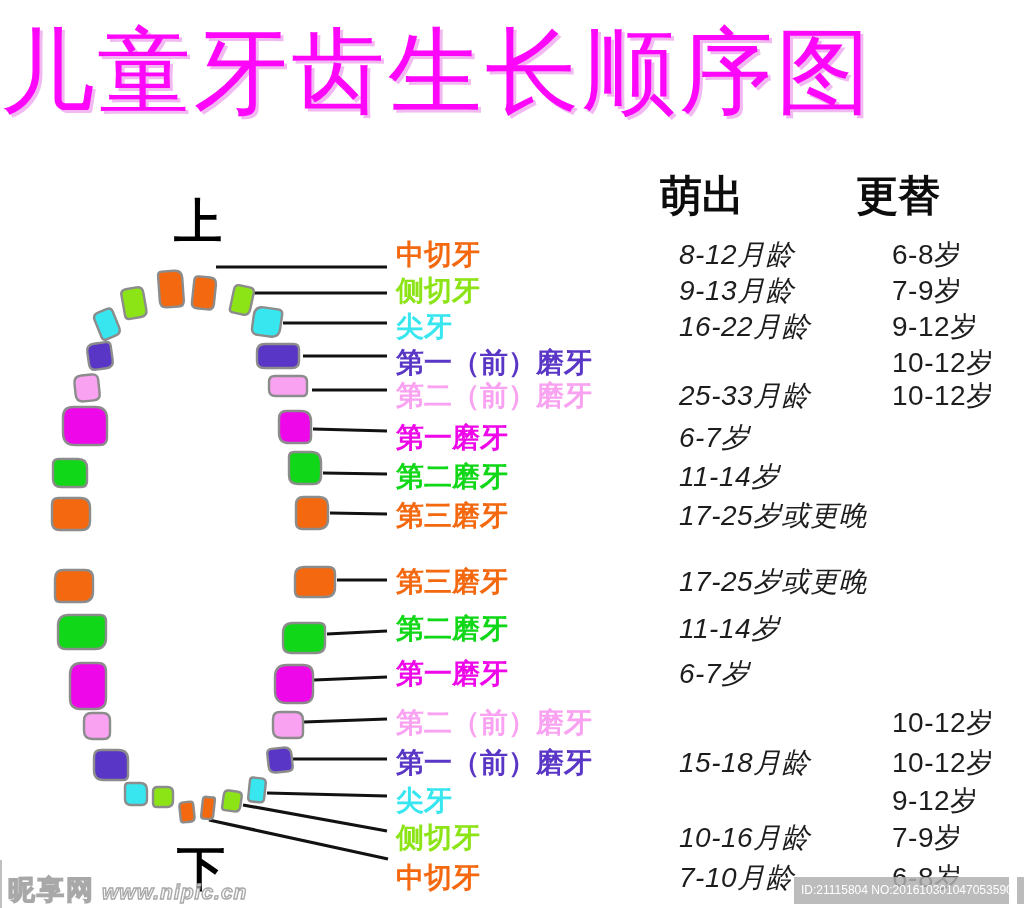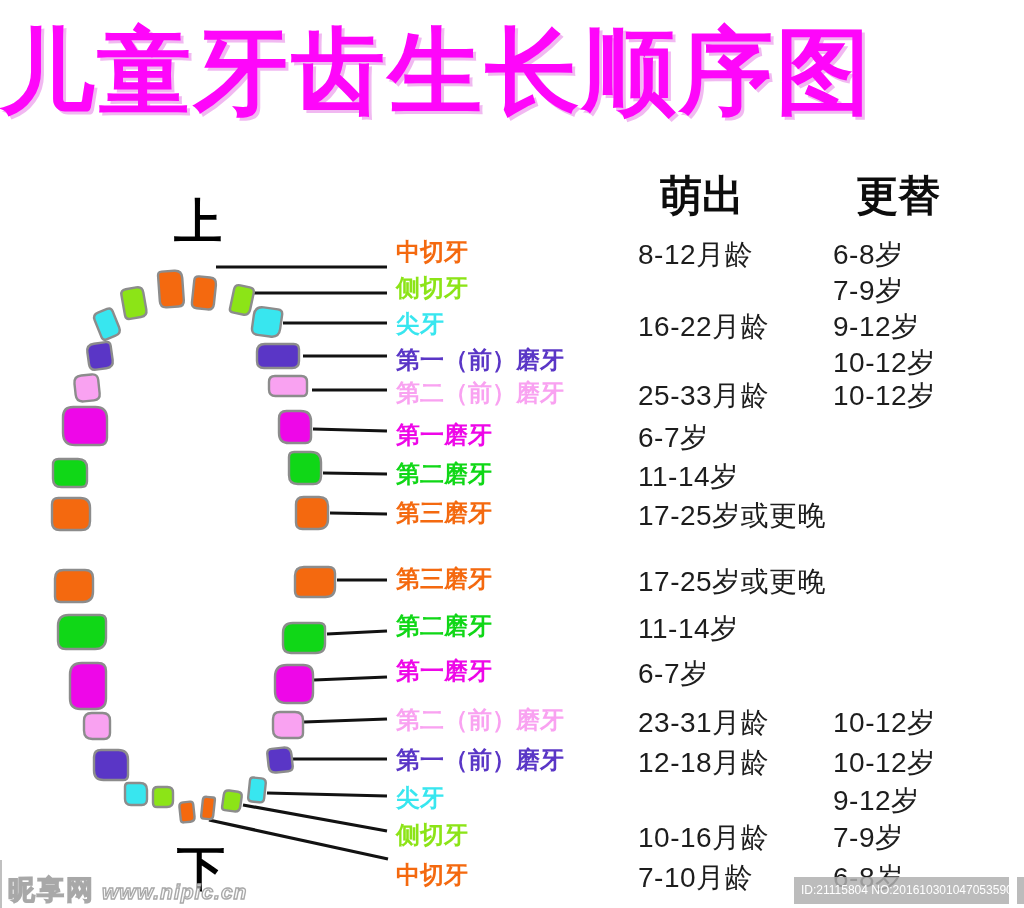--- a/index.html
+++ b/index.html
@@ -2,43 +2,43 @@
 <html><head>
 <meta charset="utf-8">
 <style>
   html,body{margin:0;padding:0;background:#fff;}
   .stage{
     position:relative;width:1024px;height:908px;background:#ffffff;overflow:hidden;
     font-family:"Liberation Sans","DejaVu Sans",sans-serif;
   }
   .title{
     position:absolute;top:20px;left:0;width:808px;text-align:right;
-    font-size:94px;font-weight:700;letter-spacing:3px;line-height:1.1;
+    font-size:94px;font-weight:400;letter-spacing:3px;line-height:1.1;
     text-shadow:3px 3px 0 rgba(205,0,205,0.28);white-space:nowrap;
   }
   .col-head{
     position:absolute;top:168px;font-size:42px;font-weight:900;color:#0d0d0d;white-space:nowrap;
   }
   .col-head.eruption{left:660px;}
   .col-head.replacement{left:856px;}
   .arch-label{
     position:absolute;font-size:48px;font-weight:900;color:#000;line-height:1;white-space:nowrap;
   }
   .arch-label.upper{left:174px;top:198px;}
   .arch-label.lower{left:177px;top:845px;}
   .diagram-svg{position:absolute;left:0;top:0;}
   .row{position:absolute;left:0;width:1024px;height:34px;}
   .row .lbl{
-    position:absolute;left:396px;top:0;font-size:24px;font-weight:bold;white-space:nowrap;text-align:right;
+    position:absolute;left:396px;top:0;font-size:28px;font-weight:bold;white-space:nowrap;text-align:right;
   }
   .row .val{
     position:absolute;top:0;font-size:28px;color:#1d1d1d;white-space:nowrap;letter-spacing:0.5px;
   }
-  .row .erupt{left:638px;}
-  .row .repl{left:833px;}
+  .row .erupt{left:679px;font-style:italic;}
+  .row .repl{left:892px;}
   .wm-left{
     position:absolute;left:8px;top:872px;white-space:nowrap;
     color:rgba(255,255,255,0.92);
     -webkit-text-stroke:1.3px #a8a8a8;
     text-shadow:0 0 1px #b5b5b5;
   }
   .wm-left .site{font-size:27px;font-weight:900;letter-spacing:2px;}
   .wm-left .url{font-size:21px;font-weight:900;font-style:italic;margin-left:7px;letter-spacing:1px;}
   .wm-bar{
     position:absolute;left:794px;top:877px;width:215px;height:27px;
@@ -116,20 +116,21 @@
   <div class="arch-label upper">上</div>
   <div class="arch-label lower">下</div>
 
   <div class="row" style="top:236px">
     <span class="lbl" style="color: rgb(244, 105, 15);">中切牙</span>
     <span class="val erupt">8-12月龄</span>
     <span class="val repl">6-8岁</span>
   </div>
   <div class="row" style="top:272px">
     <span class="lbl" style="color: rgb(140, 228, 23);">侧切牙</span>
+    <span class="val erupt">9-13月龄</span>
     <span class="val repl">7-9岁</span>
   </div>
   <div class="row" style="top:308px">
     <span class="lbl" style="color: rgb(56, 230, 239);">尖牙</span>
     <span class="val erupt">16-22月龄</span>
     <span class="val repl">9-12岁</span>
   </div>
   <div class="row" style="top:344px">
     <span class="lbl" style="color: rgb(90, 54, 198);">第一（前）磨牙</span>
     <span class="val repl">10-12岁</span>
@@ -165,26 +166,25 @@
     <span class="val erupt">11-14岁</span>
     <span class="val repl"></span>
   </div>
   <div class="row" style="top:655px">
     <span class="lbl" style="color: rgb(238, 7, 232);">第一磨牙</span>
     <span class="val erupt">6-7岁</span>
     <span class="val repl"></span>
   </div>
   <div class="row" style="top:704px">
     <span class="lbl" style="color: rgb(249, 162, 241);">第二（前）磨牙</span>
-    <span class="val erupt">23-31月龄</span>
     <span class="val repl">10-12岁</span>
   </div>
   <div class="row" style="top:744px">
     <span class="lbl" style="color: rgb(90, 54, 198);">第一（前）磨牙</span>
-    <span class="val erupt">12-18月龄</span>
+    <span class="val erupt">15-18月龄</span>
     <span class="val repl">10-12岁</span>
   </div>
   <div class="row" style="top:782px">
     <span class="lbl" style="color: rgb(56, 230, 239);">尖牙</span>
     <span class="val repl">9-12岁</span>
   </div>
   <div class="row" style="top:819px">
     <span class="lbl" style="color: rgb(140, 228, 23);">侧切牙</span>
     <span class="val erupt">10-16月龄</span>
     <span class="val repl">7-9岁</span>

